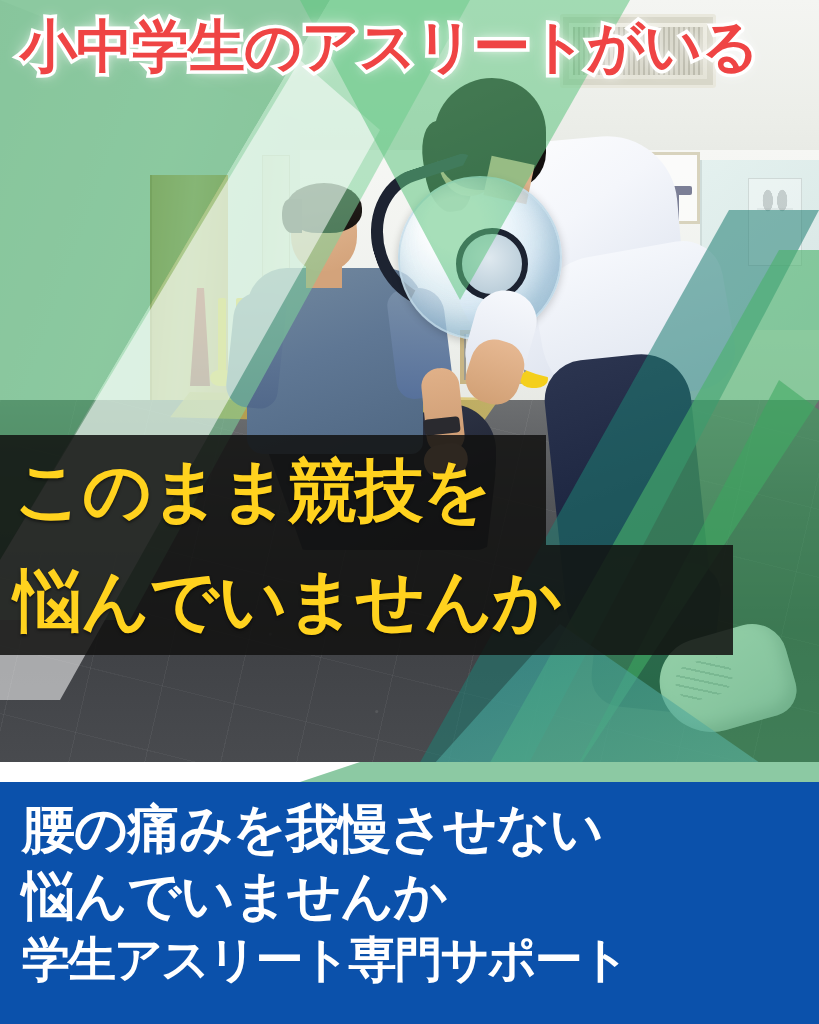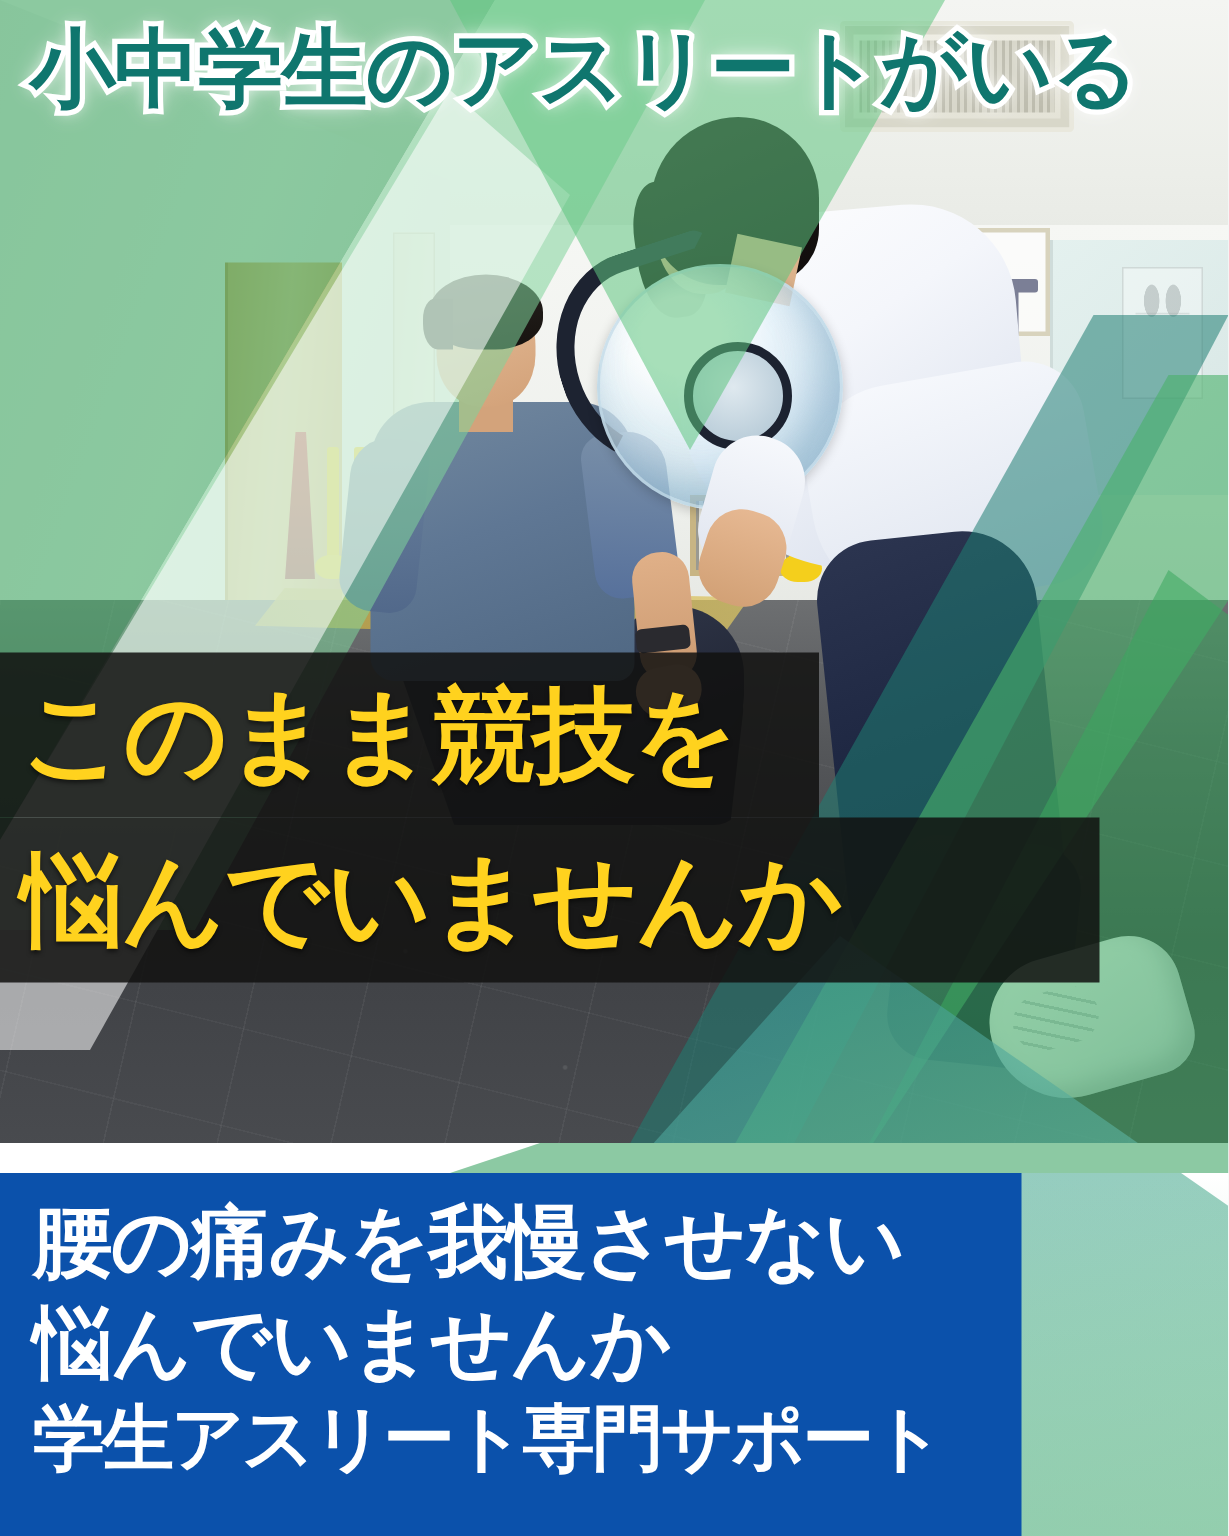--- a/index.html
+++ b/index.html
@@ -344,21 +344,21 @@
   .band-green{
     position:absolute;left:0;top:762px;width:819px;height:20px;
     background:#8cc9a3;
     clip-path:polygon(300px 20px,360px 0,819px 0,819px 20px);
   }
 
   
   .headline{
     position:absolute;left:20px;top:14px;width:790px;
     font-size:57px;font-weight:bold;line-height:1.13;
-    color:#0f766e;letter-spacing:-1px;
+    color:#ef4444;letter-spacing:-1px;
     -webkit-text-stroke:7px #ffffff;
     paint-order:stroke fill;
     text-shadow:0 0 10px rgba(255,255,255,.95),0 0 18px rgba(255,255,255,.75);
   }
   .headline .hl-line{display:block;white-space:nowrap;}
 
   
   .midblock{position:absolute;left:0;top:435px;width:819px;}
   .midrow{position:relative;height:110px;}
   .midbar{
@@ -370,21 +370,21 @@
   .midrow.r3 .midbar{width:687px;}
   .midtext{
     position:absolute;left:14px;top:50%;transform:translateY(-50%);
     font-size:68px;font-weight:bold;line-height:1;
     color:#ffd21e;white-space:nowrap;letter-spacing:-1px;
     text-shadow:0 2px 3px rgba(0,0,0,.5);
   }
 
   
   .footer{
-    position:absolute;left:0;top:782px;width:681px;height:242px;
+    position:absolute;left:0;top:782px;width:819px;height:242px;
     background:#0b51ab;
   }
   .footer-text{
     position:absolute;left:22px;top:14px;width:790px;
     color:#ffffff;font-weight:bold;font-size:53px;line-height:1.26;
     letter-spacing:-1px;
   }
   .footer-text span{display:block;white-space:nowrap;}
   .footer-text span.big{font-size:48px;letter-spacing:-2px;}
 </style>

